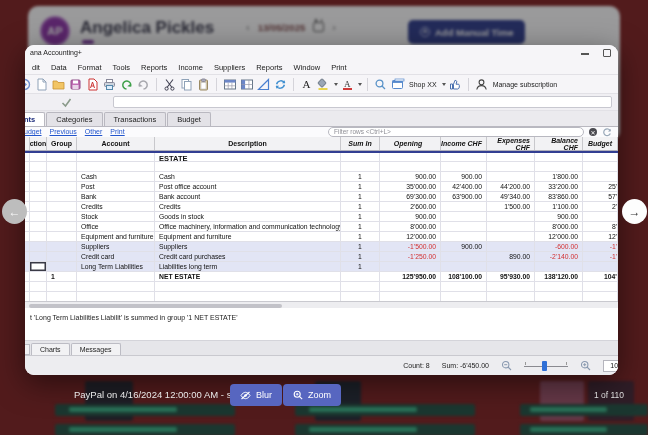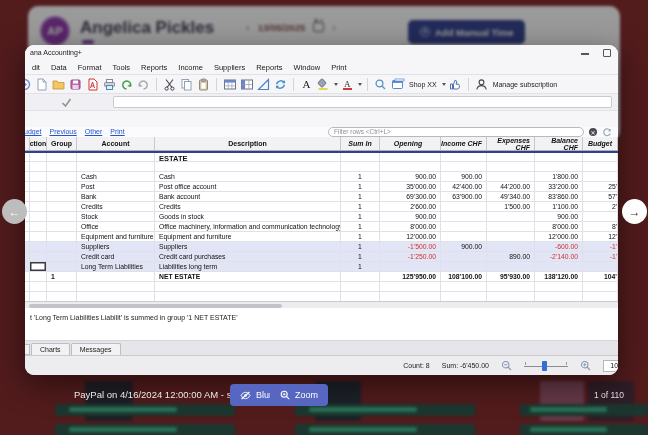--- a/index.html
+++ b/index.html
@@ -35,21 +35,21 @@
   .nav-arrow{position:absolute;width:25px;height:25px;border-radius:50%;border:none;
              display:flex;align-items:center;justify-content:center;font-size:12px;cursor:pointer;padding:0;}
   .nav-left{left:2px;top:199px;background:#bdbdbd;color:#fafafa;}
   .nav-right{left:622px;top:199px;background:#fdfdfd;color:#333;}
   .viewer-bar{position:absolute;left:0;top:382px;width:648px;height:28px;}
   .v-caption{position:absolute;left:74px;top:7px;font-size:9.5px;color:#e8e8e8;}
   .v-btn{position:absolute;top:2px;height:22px;border:none;border-radius:4px;background:#5766c0;
          color:#fff;font-size:9px;display:flex;align-items:center;gap:5px;padding:0 10px;cursor:pointer;
          font-family:"Liberation Sans",sans-serif;}
   .v-blur{left:230px;}
-  .v-zoom{left:270px;}
+  .v-zoom{left:283px;}
   .v-page{position:absolute;right:24px;top:8px;font-size:8.5px;color:#ddd;}
 
   
   .modal{position:absolute;left:25px;top:45px;width:593px;height:330px;background:#f6f5f8;
          border-radius:9px;overflow:hidden;box-shadow:0 8px 30px rgba(0,0,0,0.5);font-size:7px;color:#111;}
   .titlebar{position:absolute;left:0;top:0;right:0;height:16px;background:#f6f5f8;}
   .title-text{position:absolute;left:5px;top:4px;font-size:7px;color:#222;}
   .win-min{position:absolute;left:556px;top:8px;width:8px;height:1.5px;background:#555;}
   .win-max{position:absolute;left:578px;top:4px;width:8px;height:8px;border:1.2px solid #555;border-radius:1px;}
   .menubar{position:absolute;left:0;top:16px;right:0;height:14px;display:flex;align-items:center;
@@ -345,20 +345,26 @@
     </div>
 
     <div class="editrow">
       <span class="edit-check">
         <svg width="11" height="11">
             <path d="M1.5 6l3 3 5-7" fill="none" stroke="#8a9a8a" stroke-width="1.6"></path>
           </svg></span>
       <input class="edit-input" value="" style="">
     </div>
 
+    <div class="tabsrow" id="tabsrow">
+        <span class="tab active">nts</span>
+        <span class="tab">Categories</span>
+        <span class="tab">Transactions</span>
+        <span class="tab">Budget</span>
+      </div>
 
     <div class="linksrow">
       <div class="viewlinks" id="viewlinks">
           <span class="viewlink">udget</span>
           <span class="viewlink">Previous</span>
           <span class="viewlink">Other</span>
           <span class="viewlink">Print</span>
         </div>
       <input class="filterbox" placeholder="Filter rows &lt;Ctrl+L&gt;" style="">
       <span class="filter-clear">✕</span>

